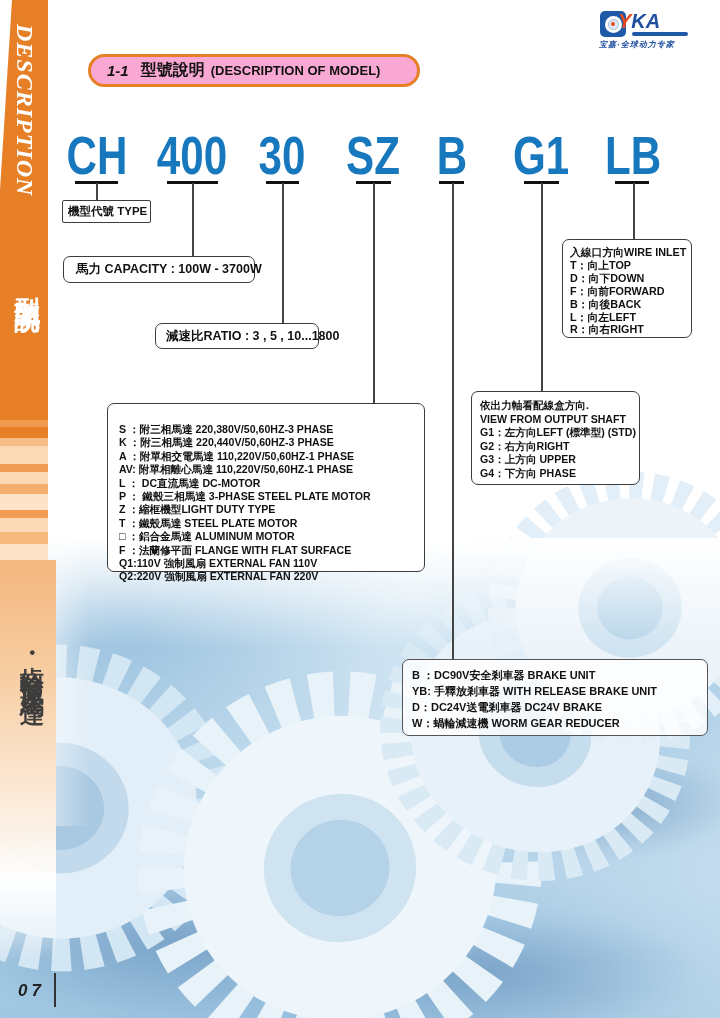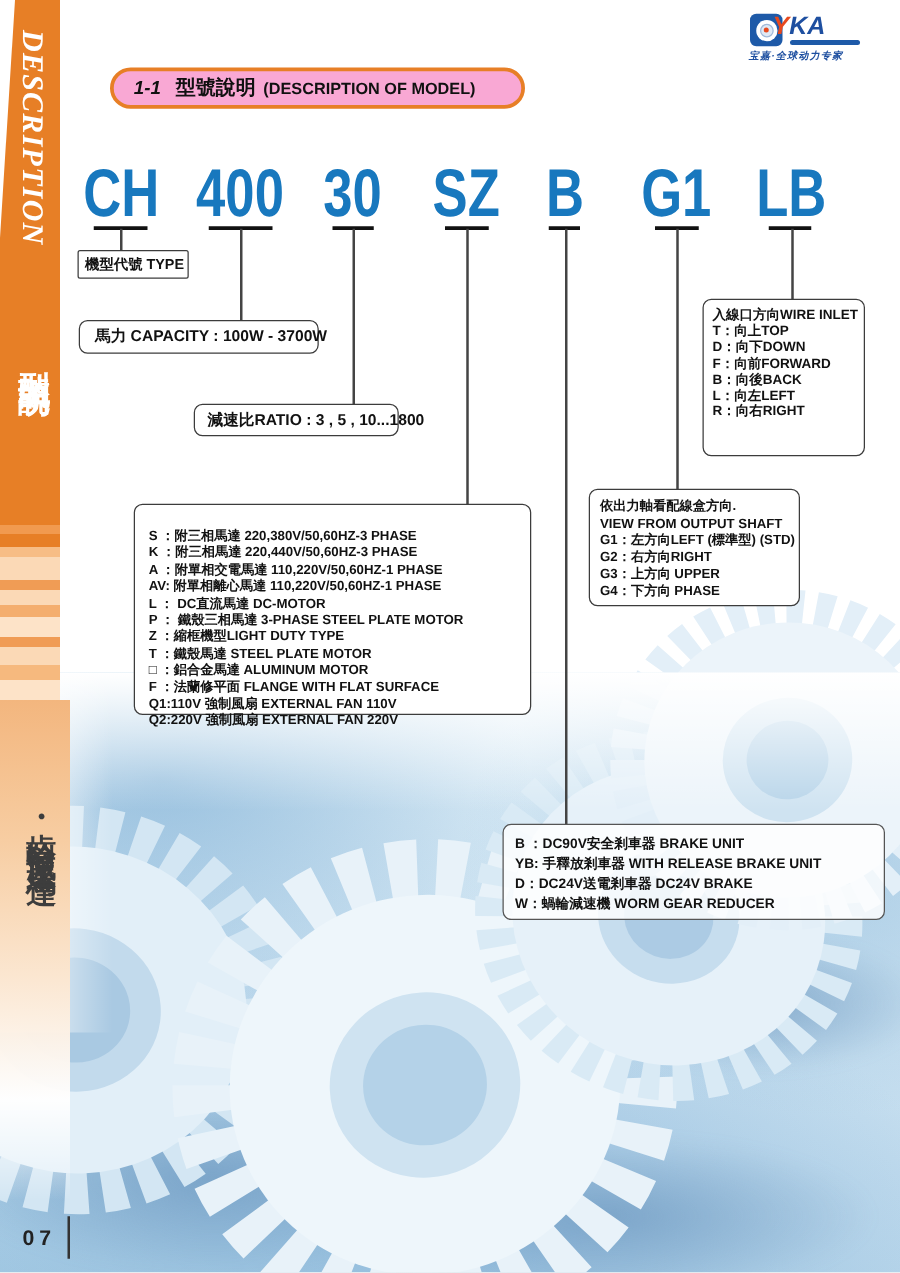--- a/index.html
+++ b/index.html
@@ -57,21 +57,21 @@
     position:absolute;left:0;top:560px;width:56px;height:400px;
     background:linear-gradient(180deg,#f3b67e 0%,#f7cda2 28%,#fbe6d0 55%,rgba(255,255,255,.95) 80%,rgba(255,255,255,0) 100%);
   }
   .side-sub{
     position:absolute;left:16px;top:640px;
     writing-mode:vertical-rl;
     font-weight:bold;font-size:24px;color:#3d3d3d;letter-spacing:7px;
   }
   .page-num{
     position:absolute;left:18px;top:981px;
-    font-weight:bold;font-size:17px;color:#222;letter-spacing:4px;
+    font-weight:bold;font-size:17px;color:#222;letter-spacing:4px;font-style:italic;
   }
   .page-num-rule{position:absolute;left:54px;top:973px;width:2px;height:34px;background:#333;}
 
   
   .logo{position:absolute;left:598px;top:10px;width:100px;height:38px;}
   .logo-mark{position:absolute;left:2px;top:1px;width:26px;height:26px;border-radius:5px;
     background:#1E5AA8;display:flex;align-items:center;justify-content:center;}
   .logo-mark .ring{width:17px;height:17px;border-radius:50%;background:#ffffff;
     display:flex;align-items:center;justify-content:center;}
   .logo-mark .ring2{width:11px;height:11px;border-radius:50%;background:#dfe9f5;border:1px solid #9fb8d8;
@@ -116,21 +116,21 @@
   .callout{position:absolute;background:#ffffff;border:1.5px solid #3c3c3c;border-radius:7px;color:#111;}
   .callout .line{white-space:nowrap;}
   .box-type{left:62px;top:200px;width:89px;height:23px;font-size:11.5px;font-weight:bold;
     display:flex;align-items:center;padding-left:5px;border-radius:2px;}
   .box-capacity{left:63px;top:256px;width:192px;height:27px;font-size:12.5px;font-weight:bold;
     display:flex;align-items:center;padding-left:12px;}
   .box-ratio{left:155px;top:323px;width:164px;height:26px;font-size:12.5px;font-weight:bold;
     display:flex;align-items:center;padding-left:10px;}
   .box-motor{left:107px;top:403px;width:318px;height:169px;font-size:10.6px;font-weight:bold;
     padding:19px 4px 4px 11px;line-height:13.4px;}
-  .box-wire{left:562px;top:239px;width:130px;height:126px;font-size:10.8px;font-weight:bold;
+  .box-wire{left:562px;top:239px;width:130px;height:99px;font-size:10.8px;font-weight:bold;
     padding:6px 4px 4px 7px;line-height:12.9px;}
   .box-gview{left:471px;top:391px;width:169px;height:94px;font-size:10.6px;font-weight:bold;
     padding:7px 4px 4px 8px;line-height:13.6px;}
   .box-brake{left:402px;top:659px;width:306px;height:77px;font-size:11px;font-weight:bold;
     padding:7px 4px 4px 9px;line-height:16px;background:rgba(255,255,255,.82);border-color:#555;}
 </style>
 </head>
 <body>
 
 <div class="page">

